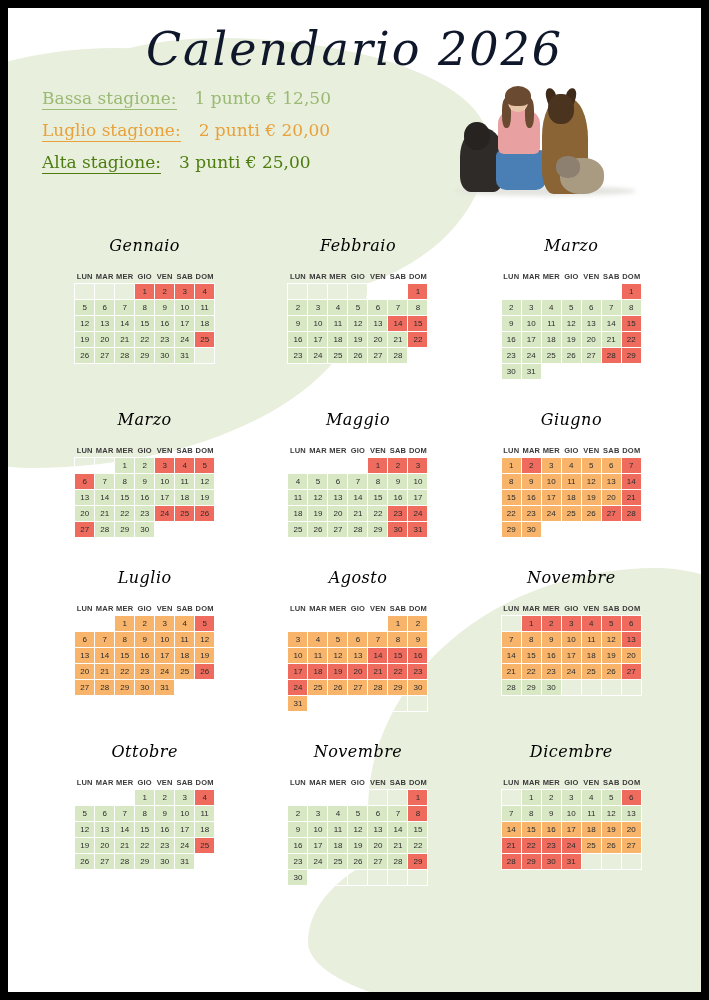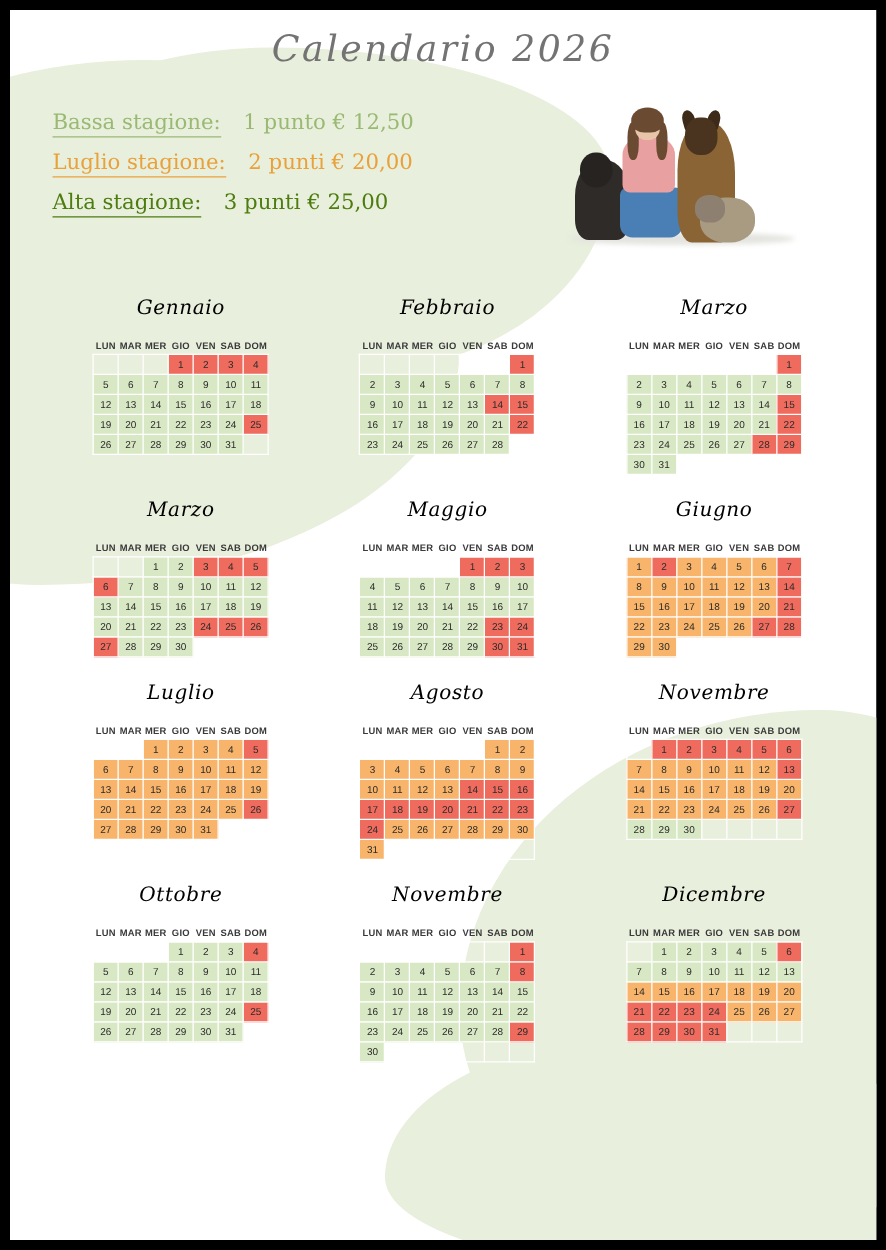--- a/index.html
+++ b/index.html
@@ -29,21 +29,21 @@
     border-radius:60% 40% 45% 55% / 55% 50% 50% 45%;
   }
   .blob-bottom2{
     left:300px;top:820px;width:420px;height:190px;
     border-radius:50% 50% 40% 60% / 60% 40% 60% 40%;
   }
 
   .title{
     position:absolute;left:0;top:14px;width:693px;text-align:center;
     font-family:"DejaVu Serif", serif;
-    font-size:29px;font-style:italic;color:#737373;
+    font-size:46px;font-style:italic;color:#0f172a;
     letter-spacing:2px;
   }
   .legend{position:absolute;left:34px;top:80px;width:420px;}
   .legend-row{
     display:flex;align-items:baseline;margin-bottom:10px;
     font-family:"DejaVu Serif", serif;
   }
   .legend-label{
     font-size:17px;border-bottom:1px solid currentColor;padding-bottom:1px;
     white-space:nowrap;
@@ -78,21 +78,21 @@
   .months{
     position:absolute;left:30px;top:228px;width:640px;
     display:grid;grid-template-columns:repeat(3,1fr);
     row-gap:18px;
   }
   .month{position:relative;text-align:center;}
   .month-name{
     font-family:"DejaVu Serif", serif;font-style:italic;
     font-size:16px;color:#000000;margin-bottom:14px;letter-spacing:0.5px;
   }
-  table.cal{border-collapse:collapse;margin:0 auto;padding-left:24px;}
+  table.cal{border-collapse:collapse;margin:12px auto;padding-left:24px;}
   table.cal th{
     font-size:7.5px;font-weight:bold;color:#3a3a3a;
     width:19px;height:14px;padding:0;text-align:center;
     letter-spacing:0.2px;
   }
   table.cal td{
     width:19px;height:15px;padding:0;text-align:center;
     font-size:8px;color:#2b2b2b;border:1px solid #ffffff;
   }
   td.e{background:transparent;border-color:transparent;}

